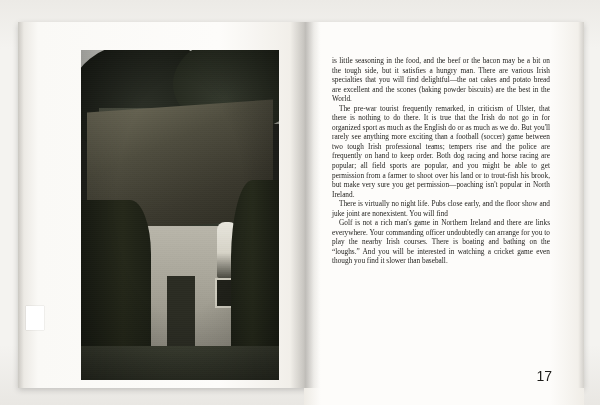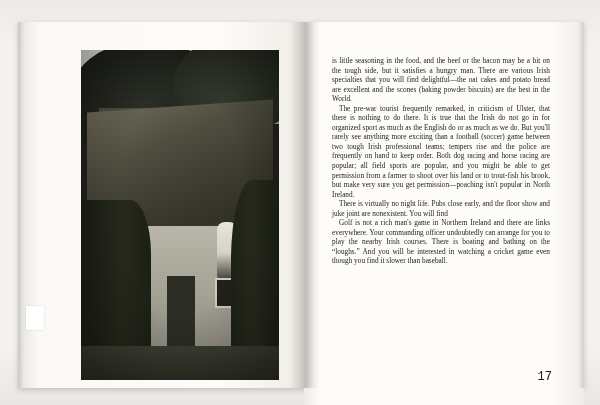--- a/index.html
+++ b/index.html
@@ -177,23 +177,23 @@
   .text-col p {
     margin: 0;
   }
   .text-col p.indent {
     text-indent: 7px;
   }
   .folio {
     position: absolute;
     right: 32px;
     bottom: 26px;
-    font-size: 12px;
+    font-size: 14px;
     color: #1d1c19;
-    font-family: Liberation Mono, monospace;
+    font-family: Liberation Sans, sans-serif;
   }
   .edge-shadow-left {
     position: absolute;
     left: 0; top: 0; width: 6px; height: 366px;
     background: linear-gradient(to right, rgba(0,0,0,0.12), rgba(0,0,0,0));
   }
   .edge-shadow-right {
     position: absolute;
     right: 0; top: 0; width: 6px; height: 366px;
     background: linear-gradient(to left, rgba(0,0,0,0.12), rgba(0,0,0,0));

